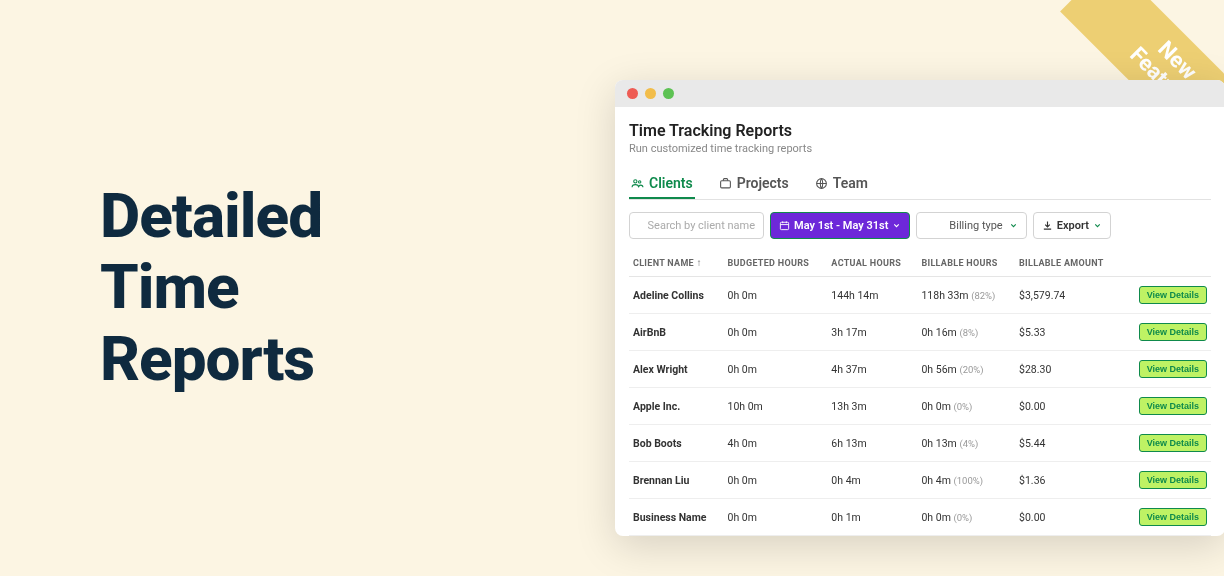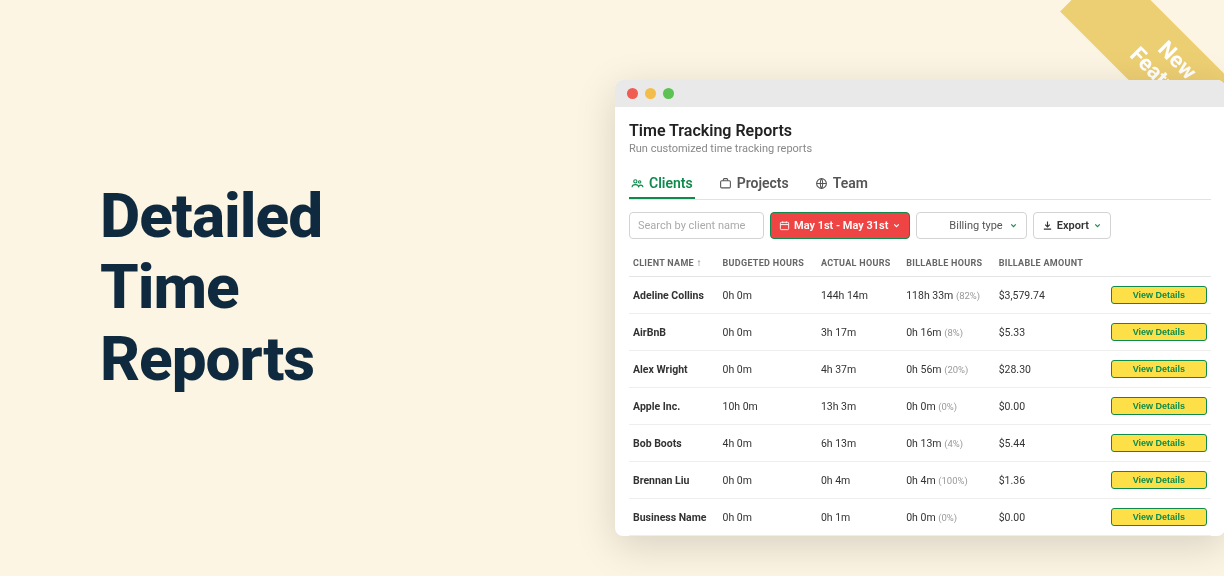--- a/index.html
+++ b/index.html
@@ -55,34 +55,34 @@
 .dot.yellow { background: #f2bd4a; }
 .dot.green { background: #5dc253; }
 .app-body { padding: 14px 14px 0 14px; }
 .page-title { font-size: 16px; font-weight: 600; color: #222; }
 .page-sub { font-size: 11px; color: #888; margin-top: 2px; }
 .tabs { display: flex; gap: 22px; border-bottom: 1px solid #e2e2e2; margin-top: 14px; }
 .tab { display: flex; align-items: center; gap: 5px; font-size: 14px; font-weight: 600; color: #555; padding: 6px 2px; border-bottom: 2px solid transparent; cursor: pointer; }
 .tab.active { color: #0f8a4c; border-bottom-color: #0f8a4c; }
 .tab-icon { width: 13px; height: 13px; display: inline-flex; }
 .filters { display: flex; gap: 6px; margin-top: 12px; }
-.filter-box { display: flex; align-items: center; border: 1px solid #d3d3d3; border-radius: 4px; padding: 6px 8px; font-size: 11px; color: #555; background: #fff; }
+.filter-box { display: flex; align-items: center; border: 1px solid #d3d3d3; border-radius: 4px; padding: 6px 8px; font-size: 11px; color: #555; background: #fff; justify-content: flex-end; }
 .search-box { width: 135px; color: #aaa; }
-.date-btn { background: #ef4444; color: #fff; border-color: #108a4d; display: flex; align-items: center; gap: 4px; font-weight: 600; }
+.date-btn { background: #6d28d9; color: #fff; border-color: #108a4d; display: flex; align-items: center; gap: 4px; font-weight: 600; }
 .billing-box { gap: 6px; padding-left: 32px; }
 .team-box { width: 130px; justify-content: space-between; font-weight: 600; color: #333; }
 .export-box { gap: 4px; font-weight: 600; color: #333; }
 .chev { width: 9px; height: 9px; }
 .table { width: 100%; border-collapse: collapse; margin-top: 10px; font-size: 10px; }
 .table th { text-align: left; font-size: 9px; font-weight: 700; color: #666; padding: 8px 4px; border-bottom: 1px solid #e5e5e5; letter-spacing: 0.3px; }
 .table td { padding: 9px 4px; border-bottom: 1px solid #eee; font-size: 10.5px; color: #333; vertical-align: middle; }
 .client-name { color: #0f8a4c; font-weight: 700; }
 .over { color: #d9403a; }
 .pct { color: #999; font-size: 9.5px; }
-.view-btn { border: 1px solid #0f8a4c; color: #0f8a4c; background: #fde047; border-radius: 3px; font-size: 9px; font-weight: 700; padding: 3px 21px; cursor: pointer; white-space: nowrap; }
+.view-btn { border: 1px solid #0f8a4c; color: #0f8a4c; background: #bef264; border-radius: 3px; font-size: 9px; font-weight: 700; padding: 3px 7px; cursor: pointer; white-space: nowrap; }
 .sort-arrow { font-size: 10px; }
 svg { display: block; }
 </style>
 </head>
 <body>
 
 <div class="hero-text"><span style="white-space:pre-line;">Detailed
 Time
 Reports</span></div>
 

